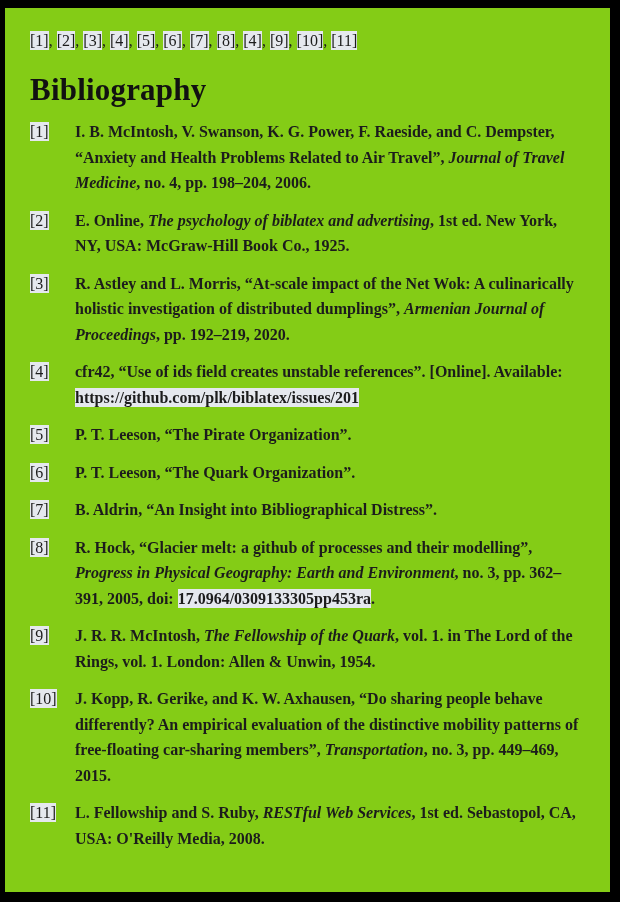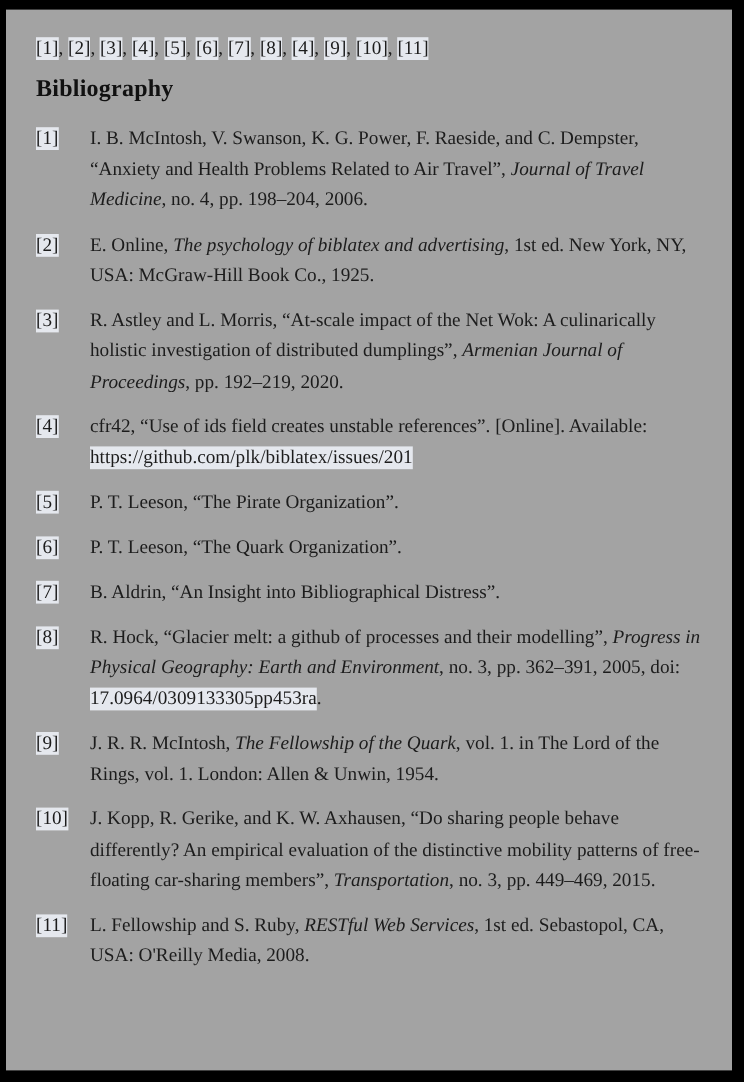--- a/index.html
+++ b/index.html
@@ -15,52 +15,53 @@
     width: 620px;
     height: 902px;
     background: #000000;
   }
   .page {
     position: absolute;
     left: 5px;
     top: 8px;
     width: 605px;
     height: 884px;
-    background: #a3a3a3;
+    background: #84cc16;
     box-sizing: border-box;
     padding: 22px 25px 0 25px;
     overflow: hidden;
     font-family: "Liberation Serif", "DejaVu Serif", serif;
     color: #1c1c1c;
   }
   .citeline {
     margin: 0;
     font-size: 16px;
     line-height: 22px;
     white-space: nowrap;
   }
   .heading {
-    margin: 6px 0 13px 0;
-    font-size: 20px;
+    margin: 22px 0 13px 0;
+    font-size: 31px;
     line-height: 32px;
     font-weight: bold;
     color: #111111;
     letter-spacing: 0.2px;
   }
   .entry {
     display: flex;
     margin-bottom: 12px;
     font-size: 16px;
     line-height: 25.5px;
   }
   .label-col {
     flex: 0 0 45px;
   }
   .entry-body {
     width: 510px;
+    font-weight: bold;
   }
   .it {
     font-style: italic;
   }
   .link {
     background: #e5e8ee;
     padding: 1px 0;
     box-decoration-break: clone;
     -webkit-box-decoration-break: clone;
   }

